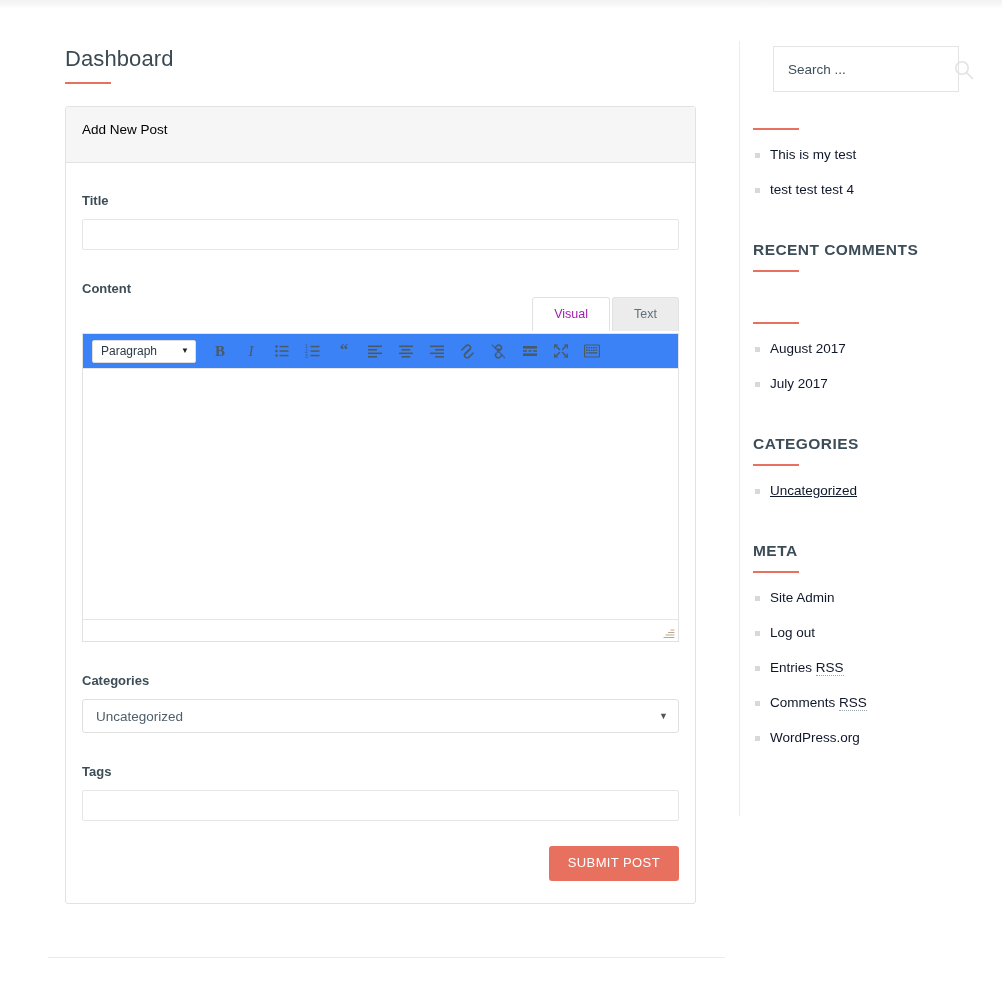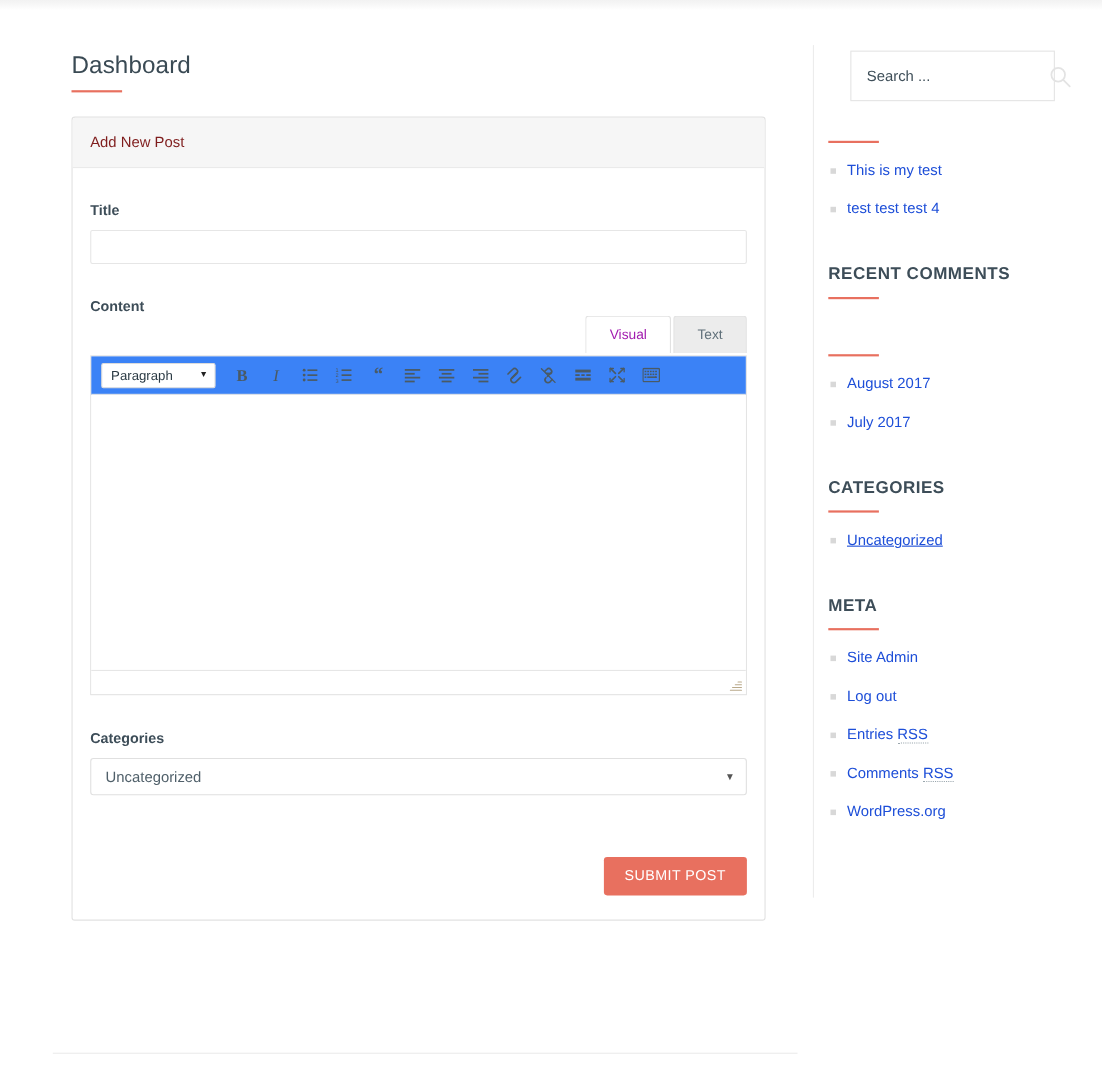--- a/index.html
+++ b/index.html
@@ -50,23 +50,23 @@
   .panel {
     border: 1px solid #e2e2e2;
     border-radius: 3px;
     background: #ffffff;
     width: 631px;
   }
   .panel-head {
     background: #f6f6f6;
     border-bottom: 1px solid #e2e2e2;
     border-radius: 3px 3px 0 0;
-    padding: 14px 16px 13px 16px;
+    padding: 14px 16px 23px 16px;
     font-size: 13.5px;
-    color: #7f1d1d;
+    color: #000000;
     line-height: 18px;
   }
   .panel-body {
     padding: 30px 16px 22px 16px;
   }
 
   .field { margin-bottom: 0; }
   .field-label {
     font-size: 13px;
     font-weight: 700;
@@ -275,21 +275,21 @@
     color: #6b7b85;
   }
   .widget-list li::before {
     content: "";
     position: absolute;
     left: 2px; top: 7px;
     width: 5px; height: 5px;
     background: #d8d8d8;
   }
   .widget-list a {
-    color: #1d4ed8;
+    color: #0f172a;
     text-decoration: none;
   }
   .widget-list a.u { text-decoration: underline; }
   .widget-list abbr {
     text-decoration: none;
     border-bottom: 1px dotted #9aa6ad;
   }
   .sp-24 { height: 24px; }
   .sp-40 { height: 40px; }
 </style>
@@ -477,20 +477,24 @@
         <div class="field">
           <label class="field-label">Categories</label>
           <div class="sel-input">
             <span>Uncategorized</span>
             <span class="sel-caret">▼</span>
           </div>
         </div>
 
         <div class="gap-lg"></div>
 
+        <div class="field">
+          <label class="field-label">Tags</label>
+          <input class="txt-input" type="text" placeholder="" style="">
+        </div>
 
         <div class="submit-row">
           <button class="submit-btn">SUBMIT POST</button>
         </div>
 
       </div>
     </div>
   </div>
 
   <div class="bottom-rule"></div>

